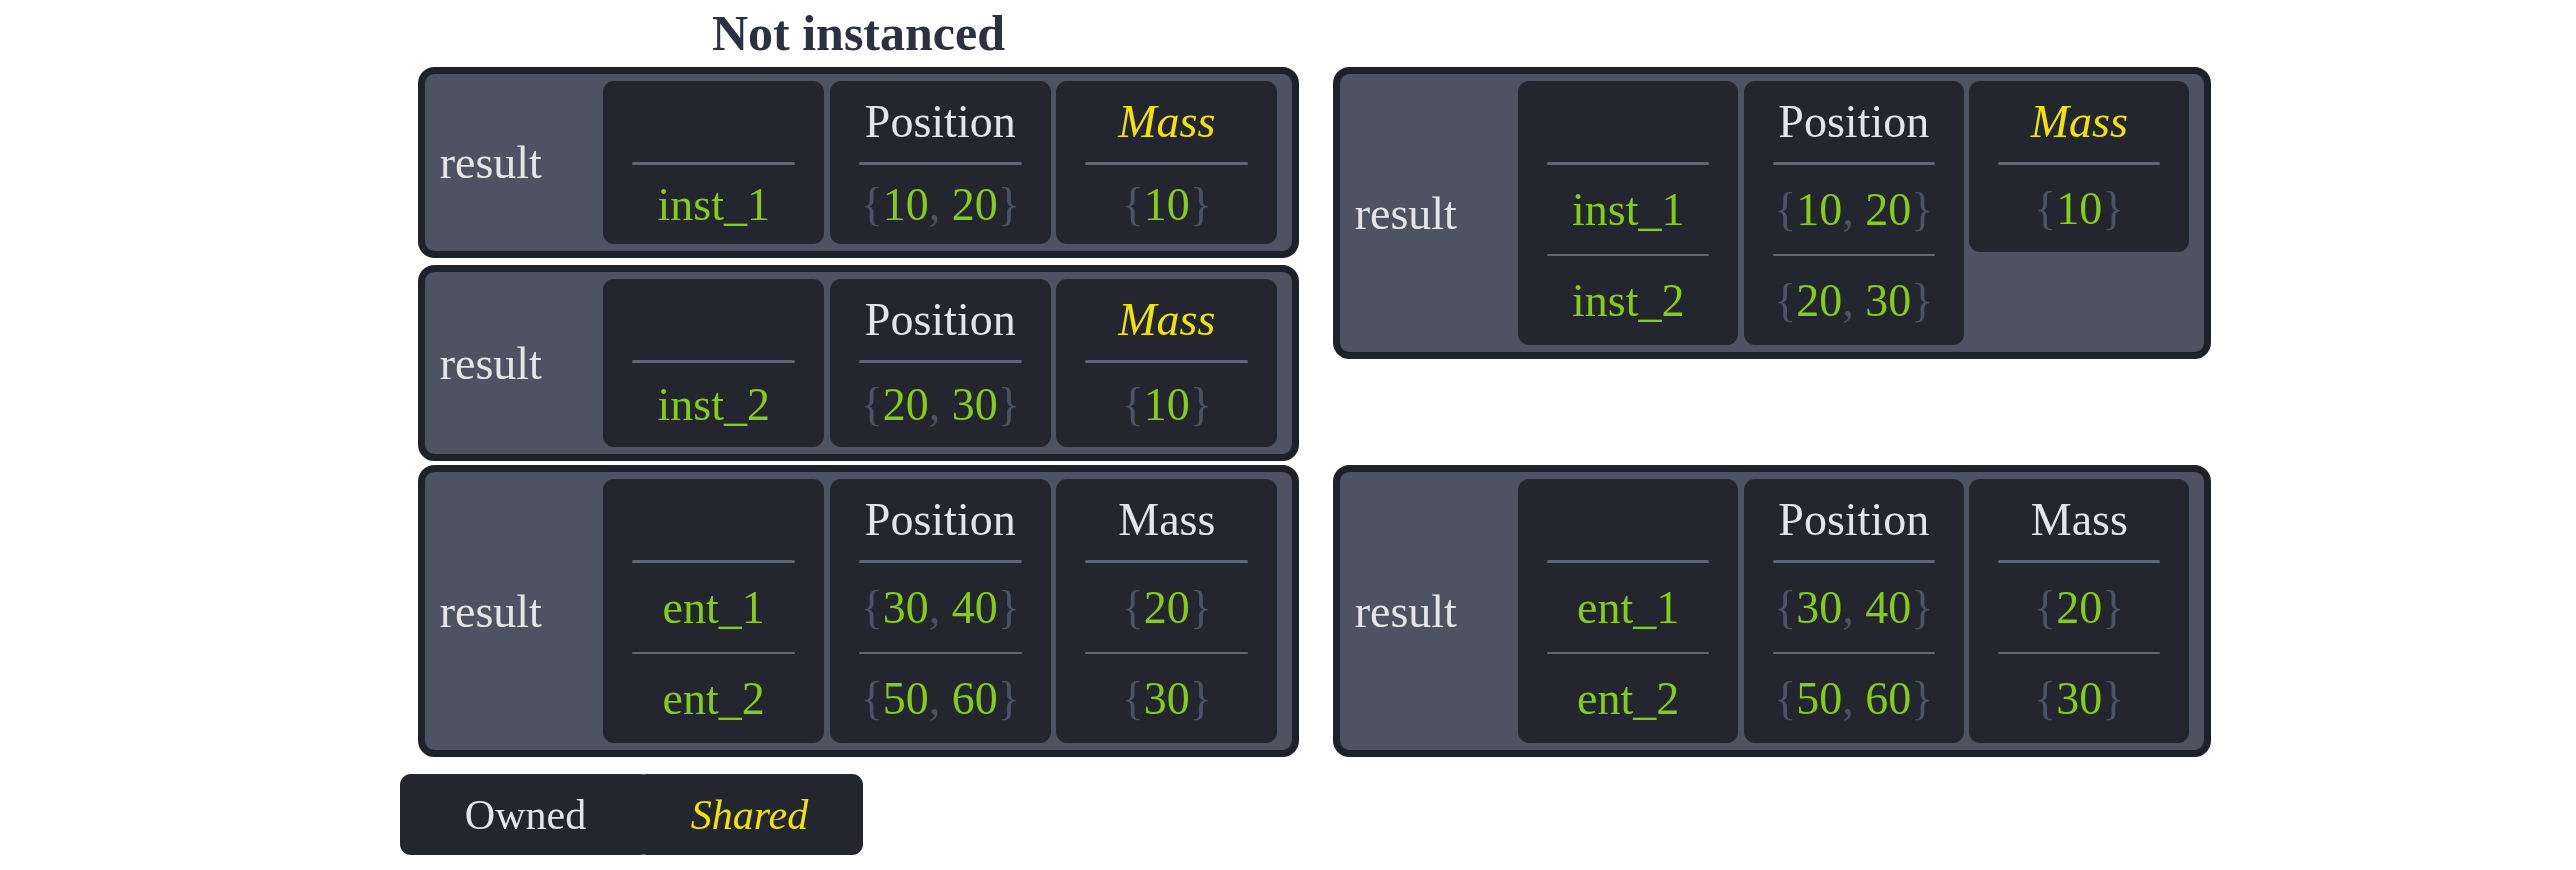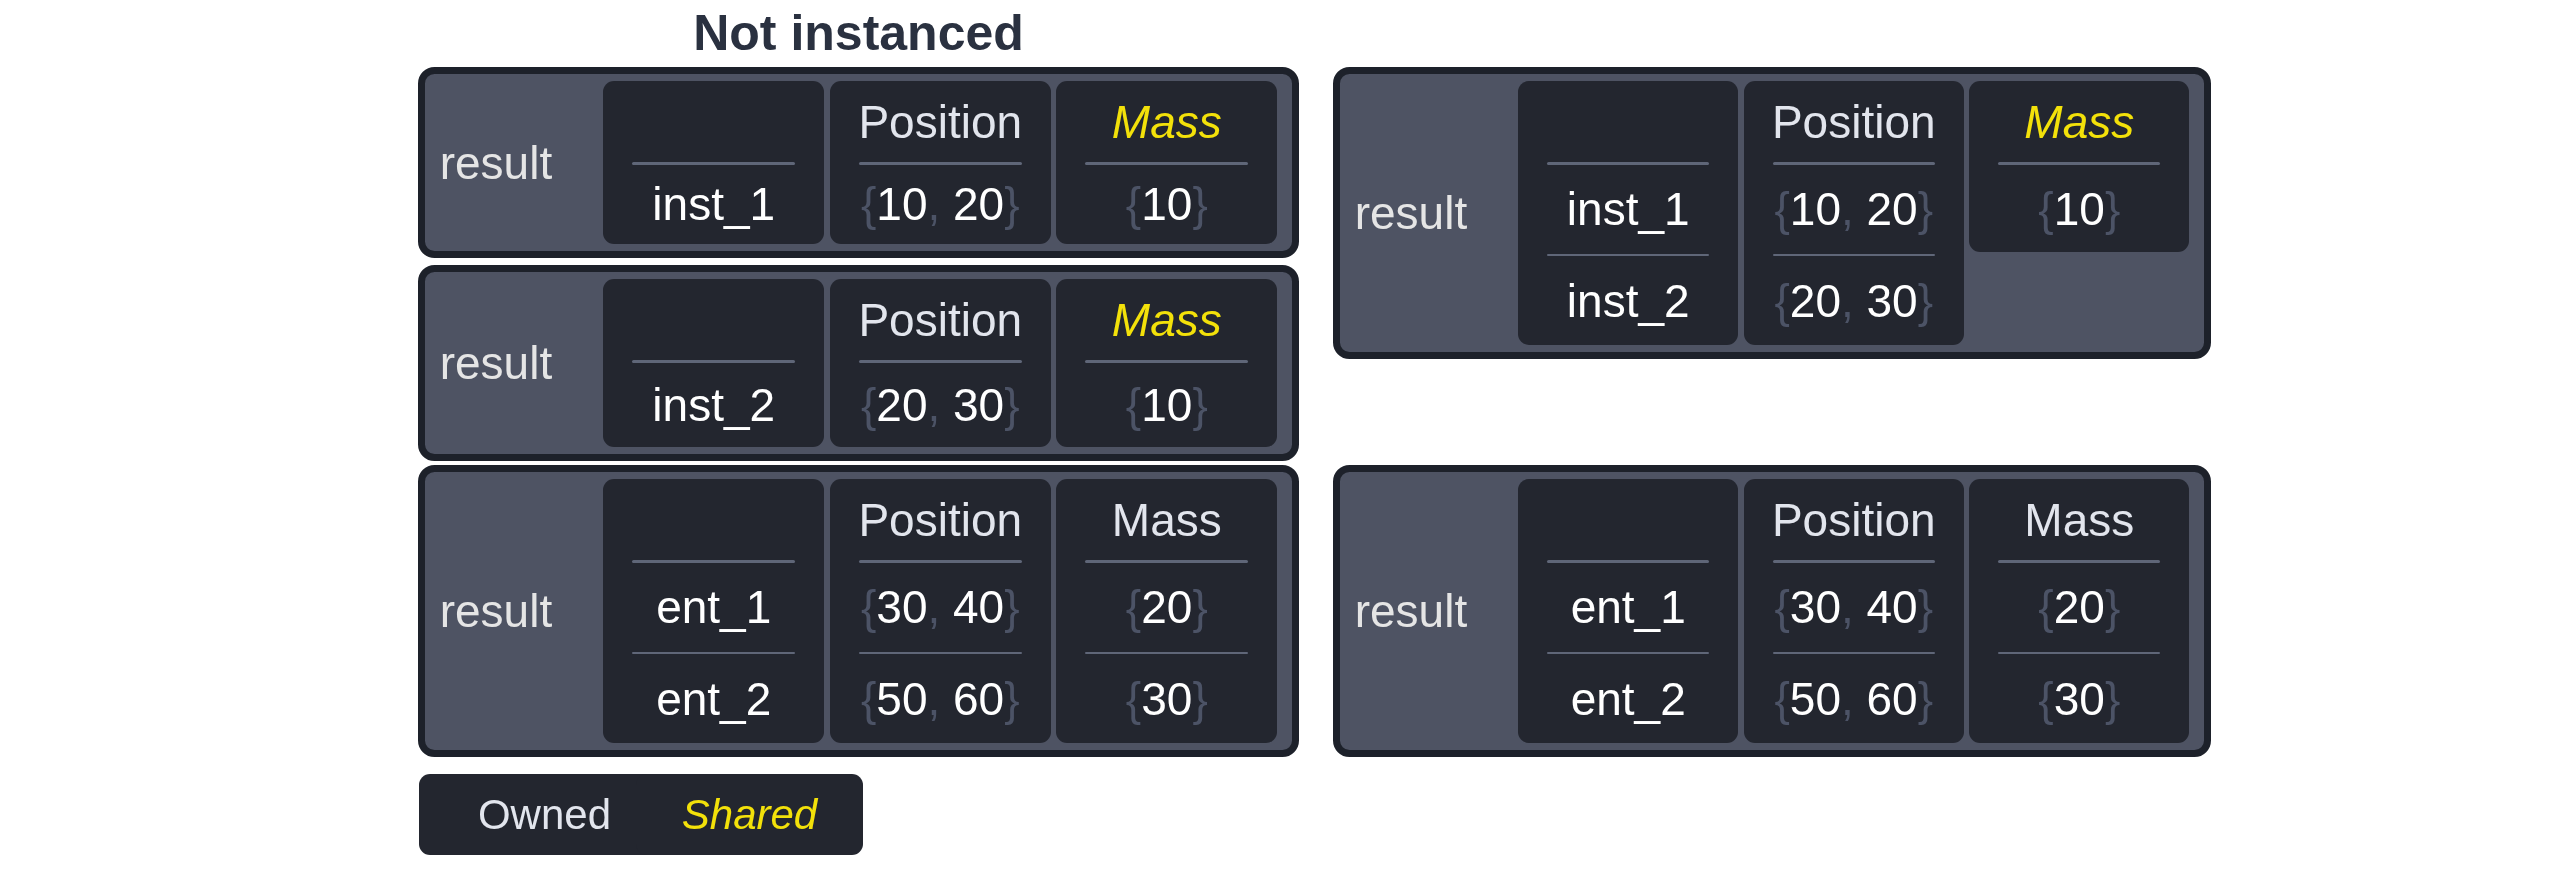--- a/index.html
+++ b/index.html
@@ -1,53 +1,53 @@
 <!DOCTYPE html>
 <html style="font-size:14.7px"><head>
 <meta charset="utf-8">
 <style>
   html,body{margin:0;padding:0;background:#ffffff;}
   .diagram{position:relative;width:2576px;height:870px;background:#ffffff;
-           font-family:Liberation Sans, sans-serif;overflow:hidden;}
+           font-family:Liberation Serif, serif;overflow:hidden;}
 
   .title{position:absolute;top:4.6px;height:57px;font-size:50px;font-weight:bold;
          color:#2a3140;text-align:center;line-height:57px;}
 
   .qtable{position:absolute;box-sizing:border-box;display:flex;align-items:stretch;gap:5.5px;
           background:#4e5363;border:7.3px solid #1d212a;border-radius:16.5px;
           padding:7.3px 14.7px 7.3px 0;}
   .result{flex:0 0 158px;display:flex;align-items:center;padding-left:14.7px;
           font-size:46px;color:#e5e5e5;}
   .col{flex:1 1 0;display:flex;flex-direction:column;min-width:0;}
   .cell{flex:1 1 auto;display:flex;flex-direction:column;background:#23262f;
         border-radius:11px;overflow:hidden;}
   .cell.short{flex:0 0 auto;height:171px;}
   .hdr{flex:0 0 81px;display:flex;align-items:center;justify-content:center;
        font-size:46px;color:#e2e5ed;border-radius:18px;}
   .hdr.shared{color:#f3e10a;font-style:italic;}
   .divider{flex:0 0 2.8px;background:#5f6678;margin:0 29px;border-radius:1.8px;}
   .val{flex:1 1 0;display:flex;align-items:center;justify-content:center;
        font-size:46px;white-space:pre;}
-  .num,.name{color:#ffffff;}
+  .num,.name{color:#84cc16;}
   .punct{color:#4c5366;}
 
   .legend-btn{position:absolute;box-sizing:border-box;display:flex;align-items:center;
               justify-content:center;background:#23262f;border-radius:11px;
               font-size:42px;color:#e2e5ed;}
   .legend-btn.shared{color:#f3e10a;font-style:italic;}
 
   
   .t-left {left:418px;width:881px;}
   .t-right{left:1333px;width:878px;}
   .nl1{top:67px;height:191px;}
   .nl2{top:265px;height:196px;}
   .nl3{top:465px;height:292px;}
   .r1{top:67px;height:292px;}
   .r2{top:465px;height:292px;}
-  .owned-btn {left:419px;top:774px;width:251px;height:81px;}
+  .owned-btn {left:400px;top:774px;width:251px;height:81px;}
   .shared-btn{left:636px;top:774px;width:227px;height:81px;}
 </style>
 </head>
 <body>
 
 <div class="diagram">
 
   <div class="title t-left">Not instanced</div>
 
   <div class="qtable t-left nl1">

